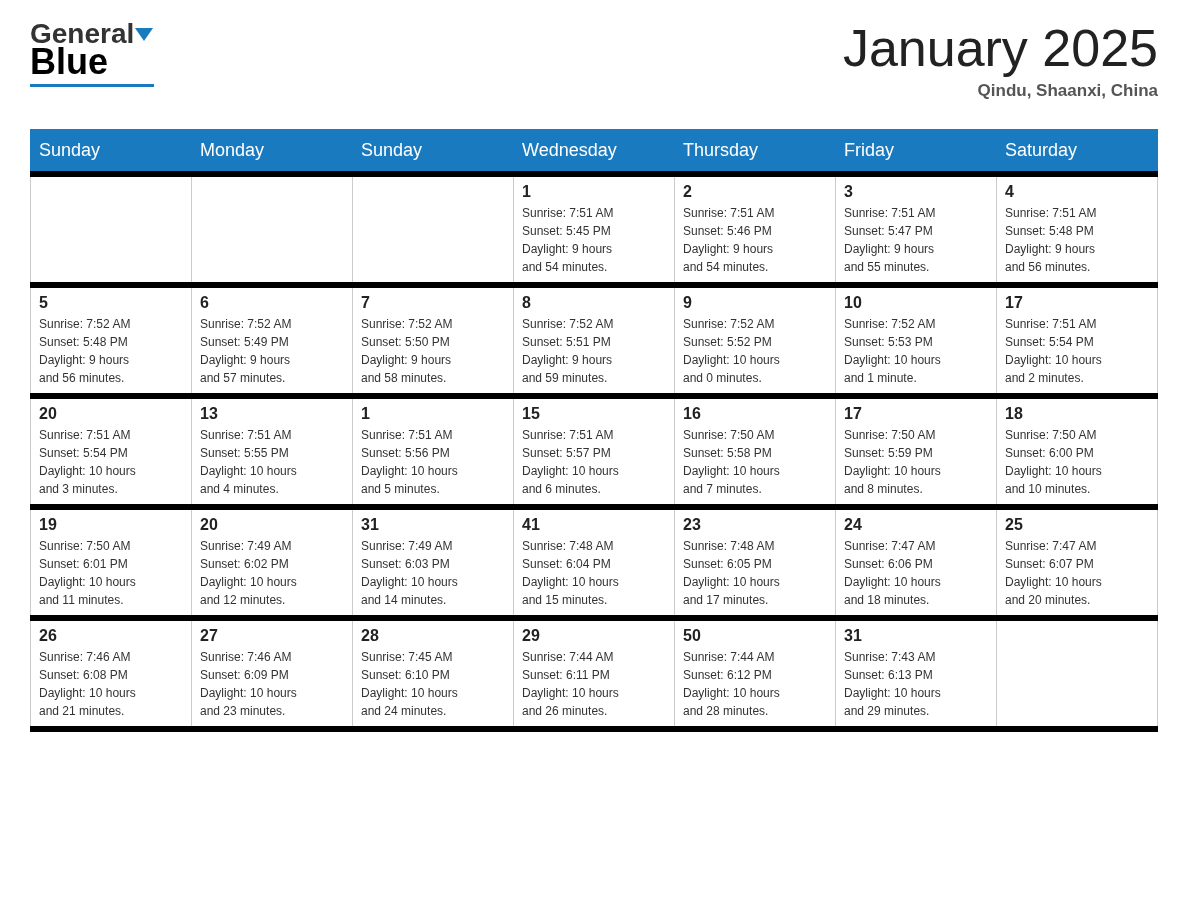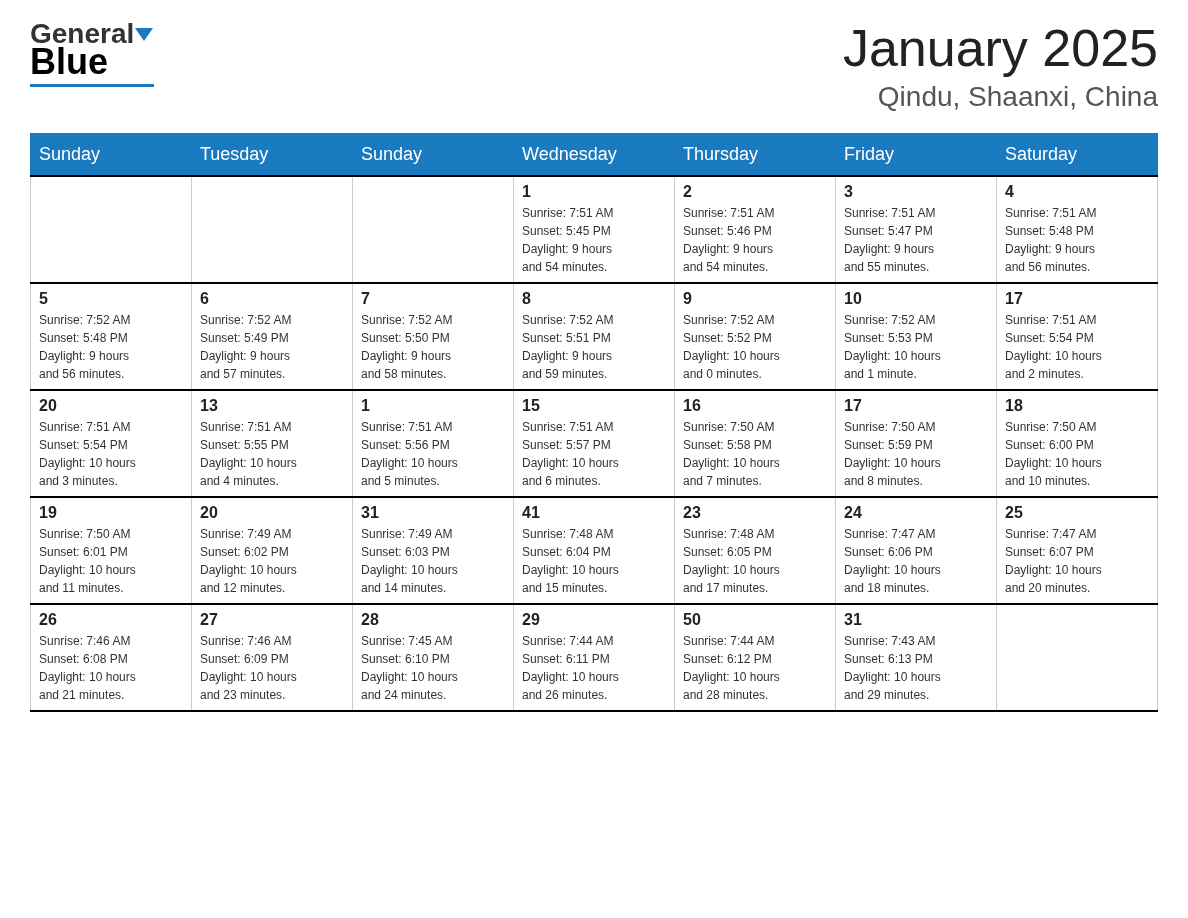--- a/index.html
+++ b/index.html
@@ -7,21 +7,21 @@
       font-family: Arial, sans-serif;
       background: #fff;
       width: 1188px;
       min-height: 918px;
       padding: 20px 30px;
     }
     .header {
       display: flex;
       justify-content: space-between;
       align-items: flex-start;
-      margin-bottom: 20px;
+      margin-bottom: 28px;
       gap: 41px;
     }
     .logo {
       display: flex;
       flex-direction: column;
       align-items: flex-start;
     }
     .logo-text {
       font-size: 28px;
       font-weight: bold;
@@ -37,23 +37,24 @@
     .title-section {
       text-align: right;
     }
     .calendar-title {
       font-size: 52px;
       font-weight: normal;
       color: #222;
       line-height: 1.1;
     }
     .calendar-subtitle {
-      font-size: 28px;
+      font-size: 17px;
       color: #555;
       margin-top: 4px;
+      font-weight: bold;
     }
     .calendar {
       width: 100%;
       border-collapse: collapse;
     }
     .calendar th {
       background: #1a7abf;
       color: #fff;
       font-size: 18px;
       font-weight: normal;
@@ -79,21 +80,21 @@
     }
     .day-info {
       font-size: 12px;
       color: #333;
       line-height: 1.5;
     }
     .empty-cell {
       background: #fff;
     }
     .calendar tr {
-      border-bottom: 2px solid #000000;
+      border-bottom: 6px solid #000000;
       border-radius: 6px;
     }
   </style>
 </head>
 <body>
 
 <div class="header">
   <div class="logo">
     <div style="display:flex; align-items:center;">
       <span class="logo-text">
@@ -108,21 +109,21 @@
   <div class="title-section">
     <div class="calendar-title">January 2025</div>
     <div class="calendar-subtitle">Qindu, Shaanxi, China</div>
   </div>
 </div>
 
 <table class="calendar">
   <thead>
     <tr>
     <th>Sunday</th>
-        <th>Tuesday</th>
+        <th>Monday</th>
         <th>Sunday</th>
         <th>Wednesday</th>
         <th>Thursday</th>
         <th>Friday</th>
         <th>Saturday</th>
       </tr>
   </thead>
   <tbody id="calendar-body">
   <tr>
         <td class="empty-cell"></td>

